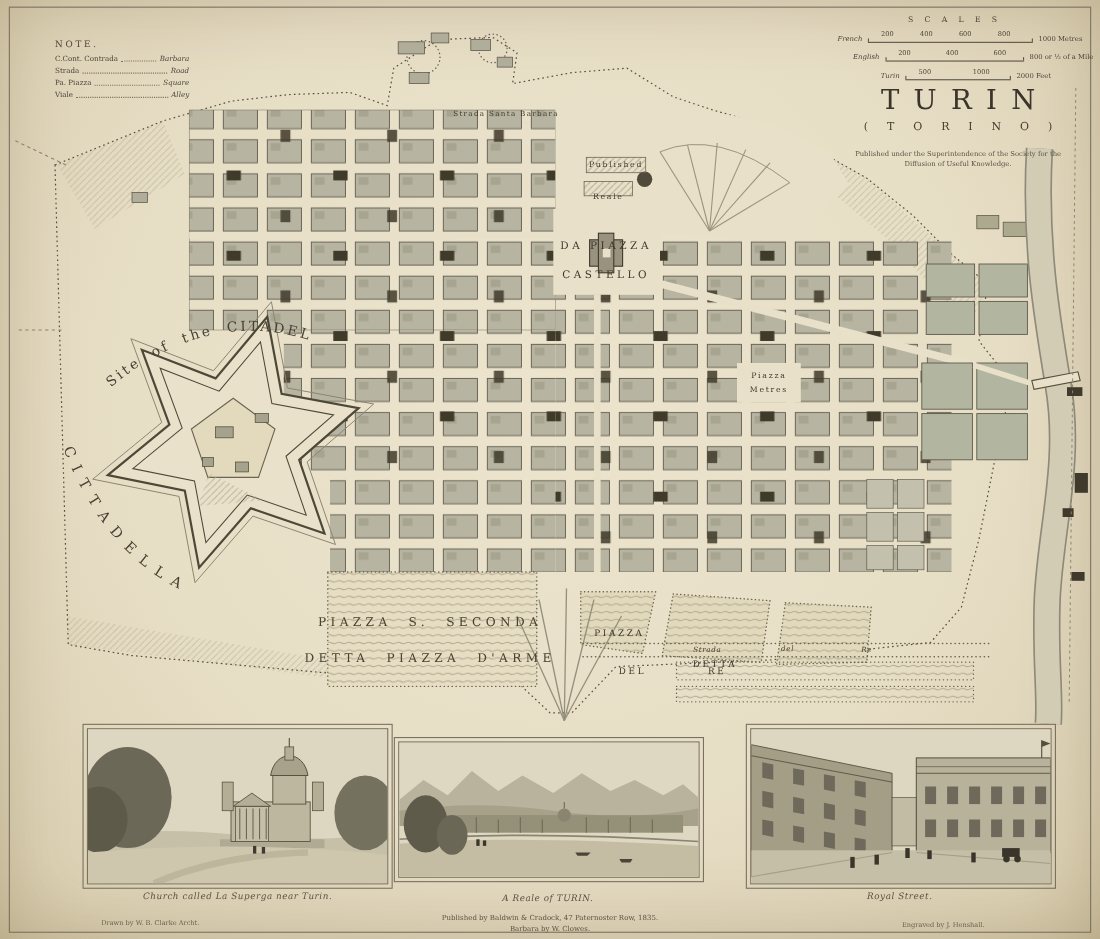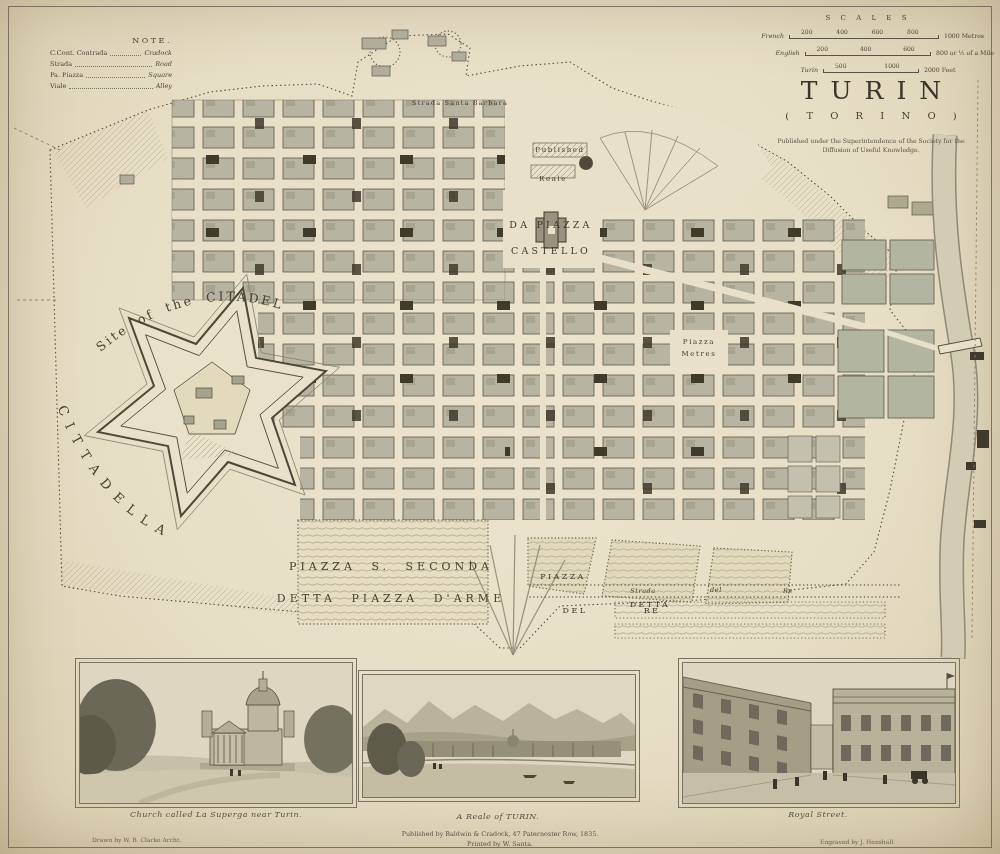--- a/index.html
+++ b/index.html
@@ -14,21 +14,21 @@
   
   .lbl{position:absolute;z-index:3;transform:translate(-50%,-50%);white-space:nowrap;color:#3f382c;}
   .f6{font-size:6.5px;letter-spacing:1.2px}
   .f6i{font-size:6.5px;font-style:italic;letter-spacing:.6px}
   .f7{font-size:7px;letter-spacing:1.6px}
   .f8{font-size:8px;letter-spacing:2.4px}
   .f9{font-size:9.5px;letter-spacing:3.2px}
   .f11{font-size:11px;letter-spacing:4px;word-spacing:8px;color:#46402f}
   
   .note{position:absolute;left:50px;top:36px;width:122px;z-index:3;font-size:6.5px;color:#4a443a;}
-  .nt-head{text-align:right;font-size:8px;letter-spacing:2.5px;margin-bottom:4px;}
+  .nt-head{text-align:left;font-size:8px;letter-spacing:2.5px;margin-bottom:4px;}
   .nt-row{display:flex;align-items:flex-end;margin-top:3px;}
   .nt-leader{flex:1;border-bottom:1px dotted #7a7260;margin:0 3px 1px 3px;}
   .nt-def{font-style:italic;}
   
   .scales{position:absolute;left:742px;top:14px;width:252px;z-index:3;color:#4a443a;}
   .sc-head{text-align:center;font-size:7px;letter-spacing:4px;}
   .sc-row{display:flex;align-items:flex-end;font-size:6.3px;margin-top:7px;}
   .sc-name{width:42px;text-align:right;margin-right:5px;font-style:italic;}
   .sc-bar{border-bottom:1px solid #5a5347;position:relative;height:9px;}
   .sc-bar::before,.sc-bar::after{content:"";position:absolute;bottom:0;width:1px;height:3px;background:#5a5347;}
@@ -255,21 +255,21 @@
   <div class="lbl f8" style="left:652px;top:610px">RE</div>
   <div class="lbl f6i" style="left:643px;top:591px">Strada</div>
   <div class="lbl f6i" style="left:716px;top:590px">del</div>
   <div class="lbl f6i" style="left:788px;top:591px">Re</div>
 
   <div class="note">
     <div class="nt-head">NOTE.</div>
     <div class="nt-row">
         <span>C.Cont. Contrada</span>
         <span class="nt-leader"></span>
-        <span class="nt-def">Cradock</span>
+        <span class="nt-def">Barbara</span>
       </div>
     <div class="nt-row">
         <span>Strada</span>
         <span class="nt-leader"></span>
         <span class="nt-def">Road</span>
       </div>
     <div class="nt-row">
         <span>Pa. Piazza</span>
         <span class="nt-leader"></span>
         <span class="nt-def">Square</span>
@@ -431,16 +431,16 @@
       <polygon points="264,10 272,13 264,16" fill="#55503d"></polygon>
     </svg>
   </div>
 
   <div class="vcap" style="left:216px;top:810px">Church called La Superga near Turin.</div>
   <div class="vcap" style="left:498px;top:812px">A Reale of TURIN.</div>
   <div class="vcap" style="left:818px;top:810px">Royal Street.</div>
 
   <div class="credit" style="left:92px;top:836px">Drawn by W. B. Clarke Archt.</div>
   <div class="pub" style="left:500px;top:830px">Published by Baldwin &amp; Cradock, 47 Paternoster Row, 1835.</div>
-  <div class="pub" style="left:500px;top:840px">Printed by W. Santa.</div>
+  <div class="pub" style="left:500px;top:840px">Barbara by W. Clowes.</div>
   <div class="credit" style="left:820px;top:838px">Engraved by J. Henshall.</div>
 
 </div>
 
 </body></html>

